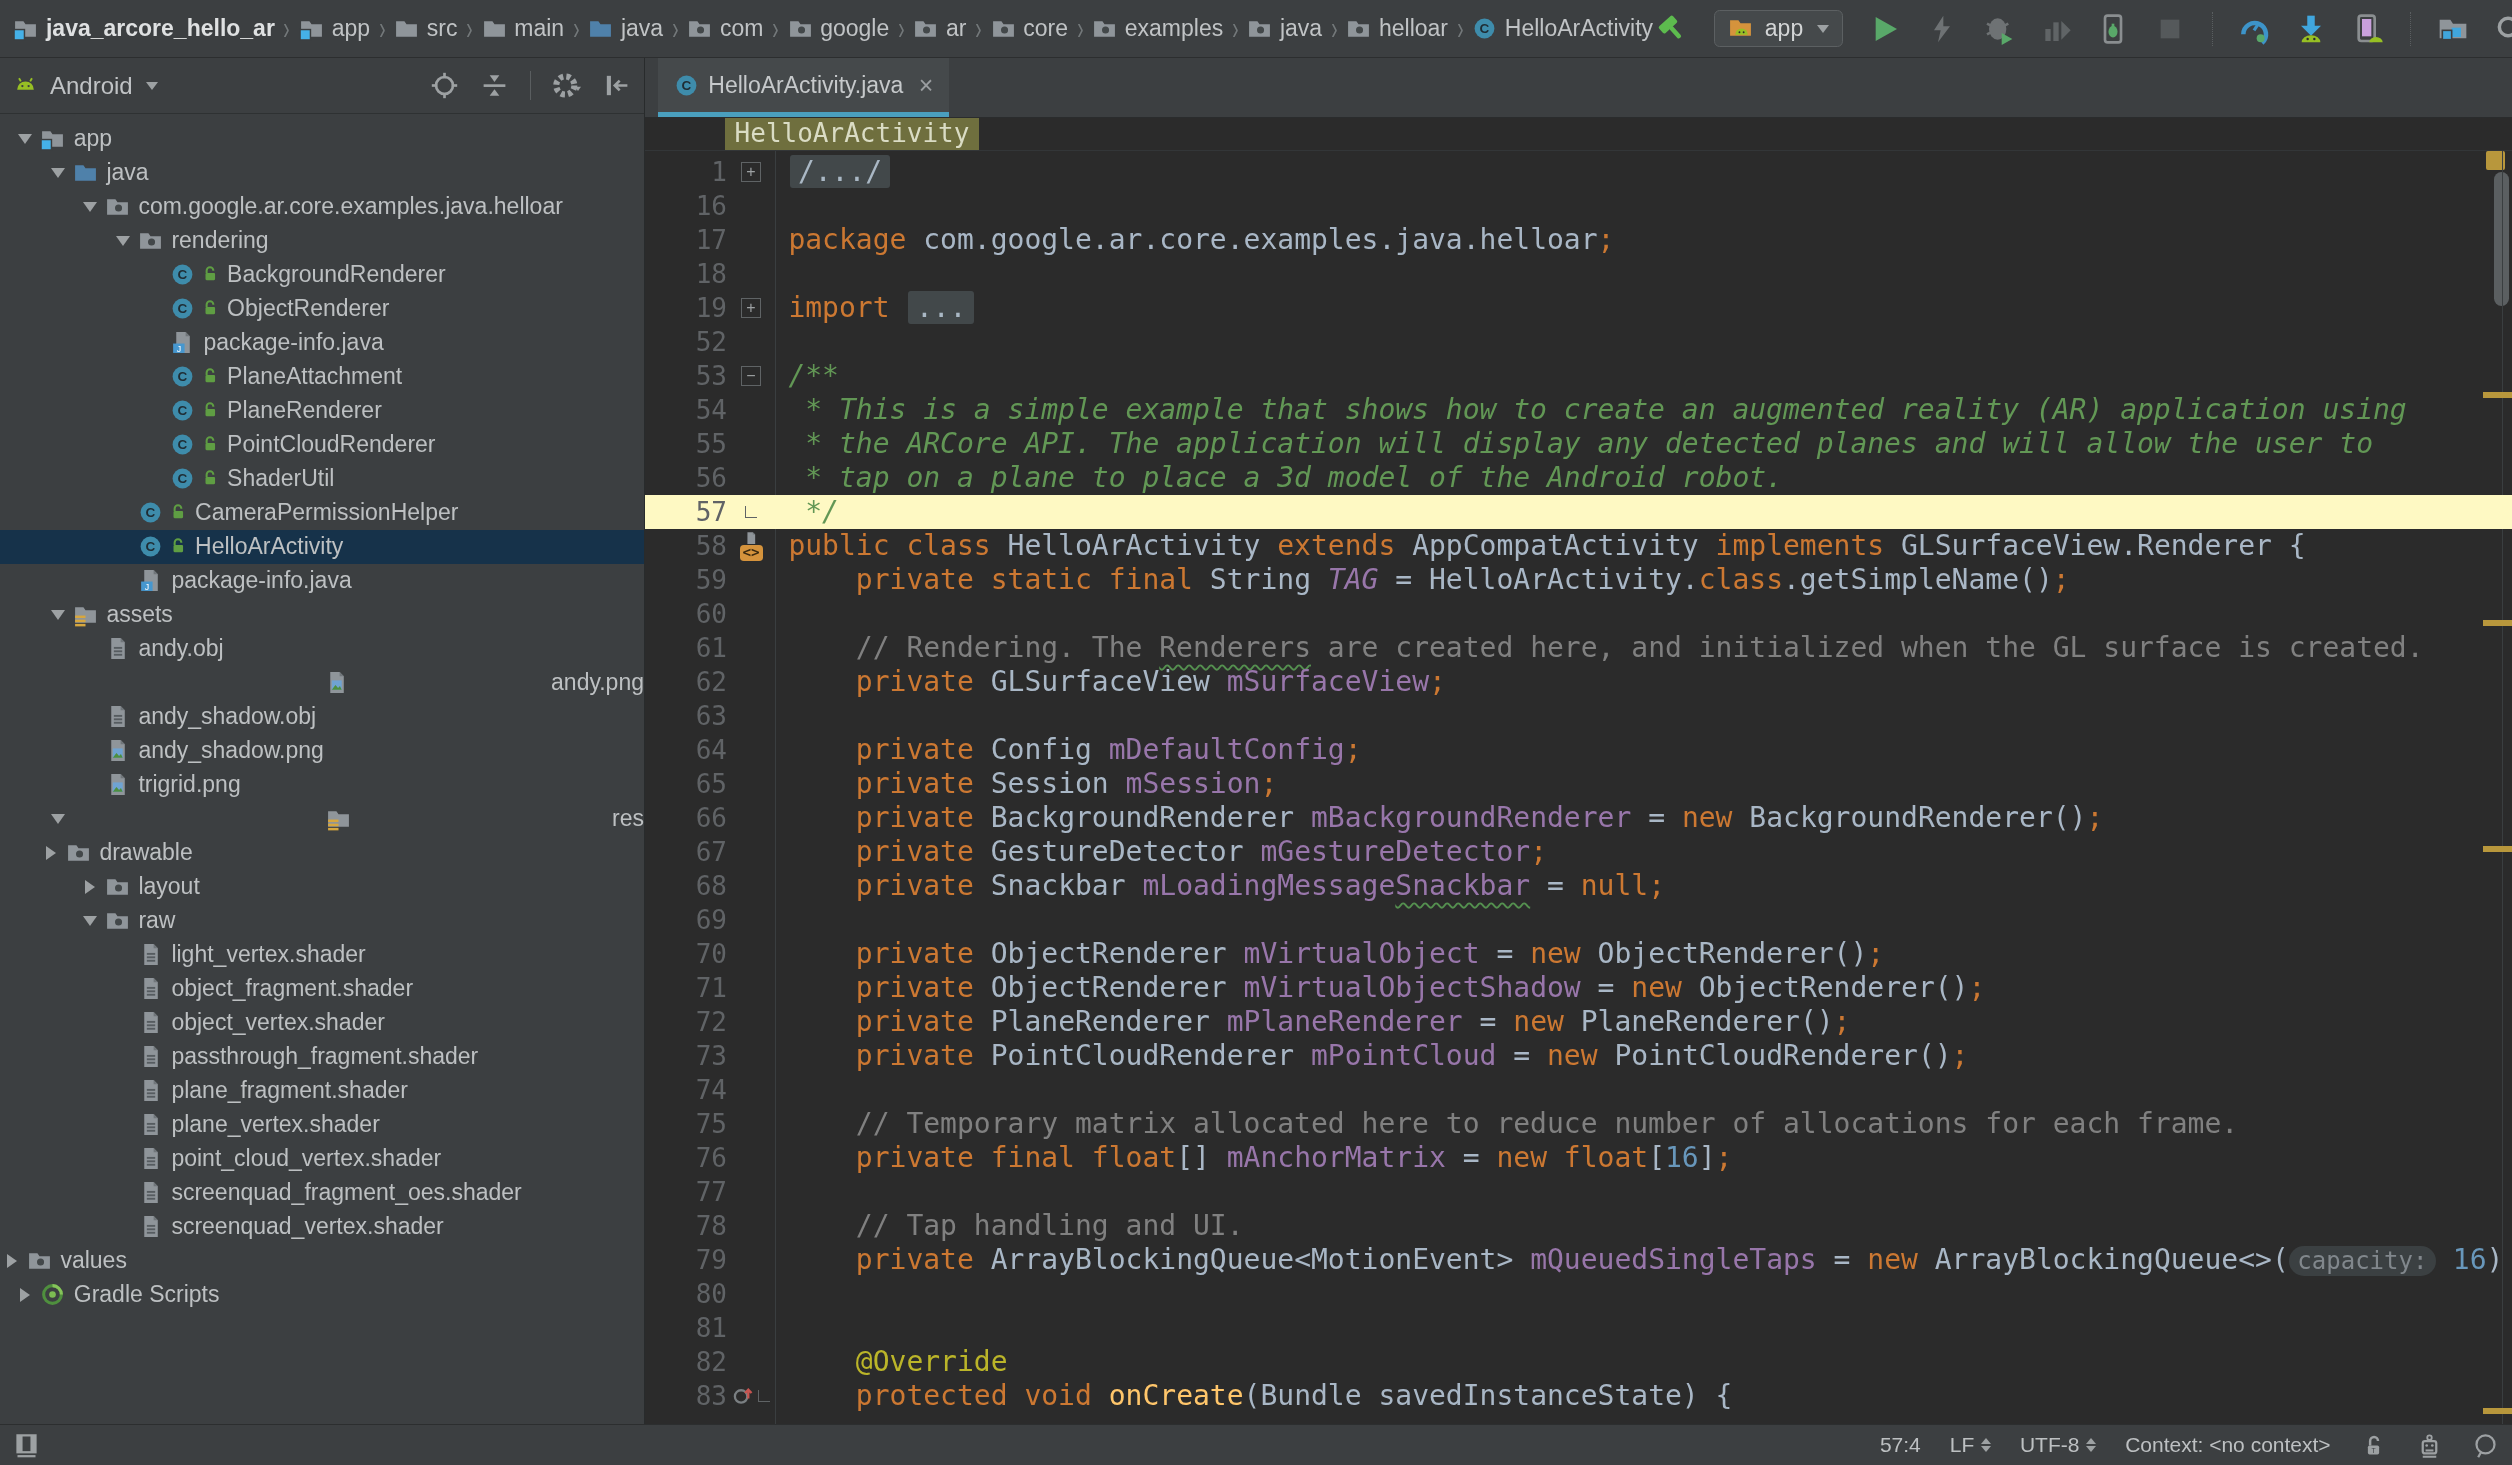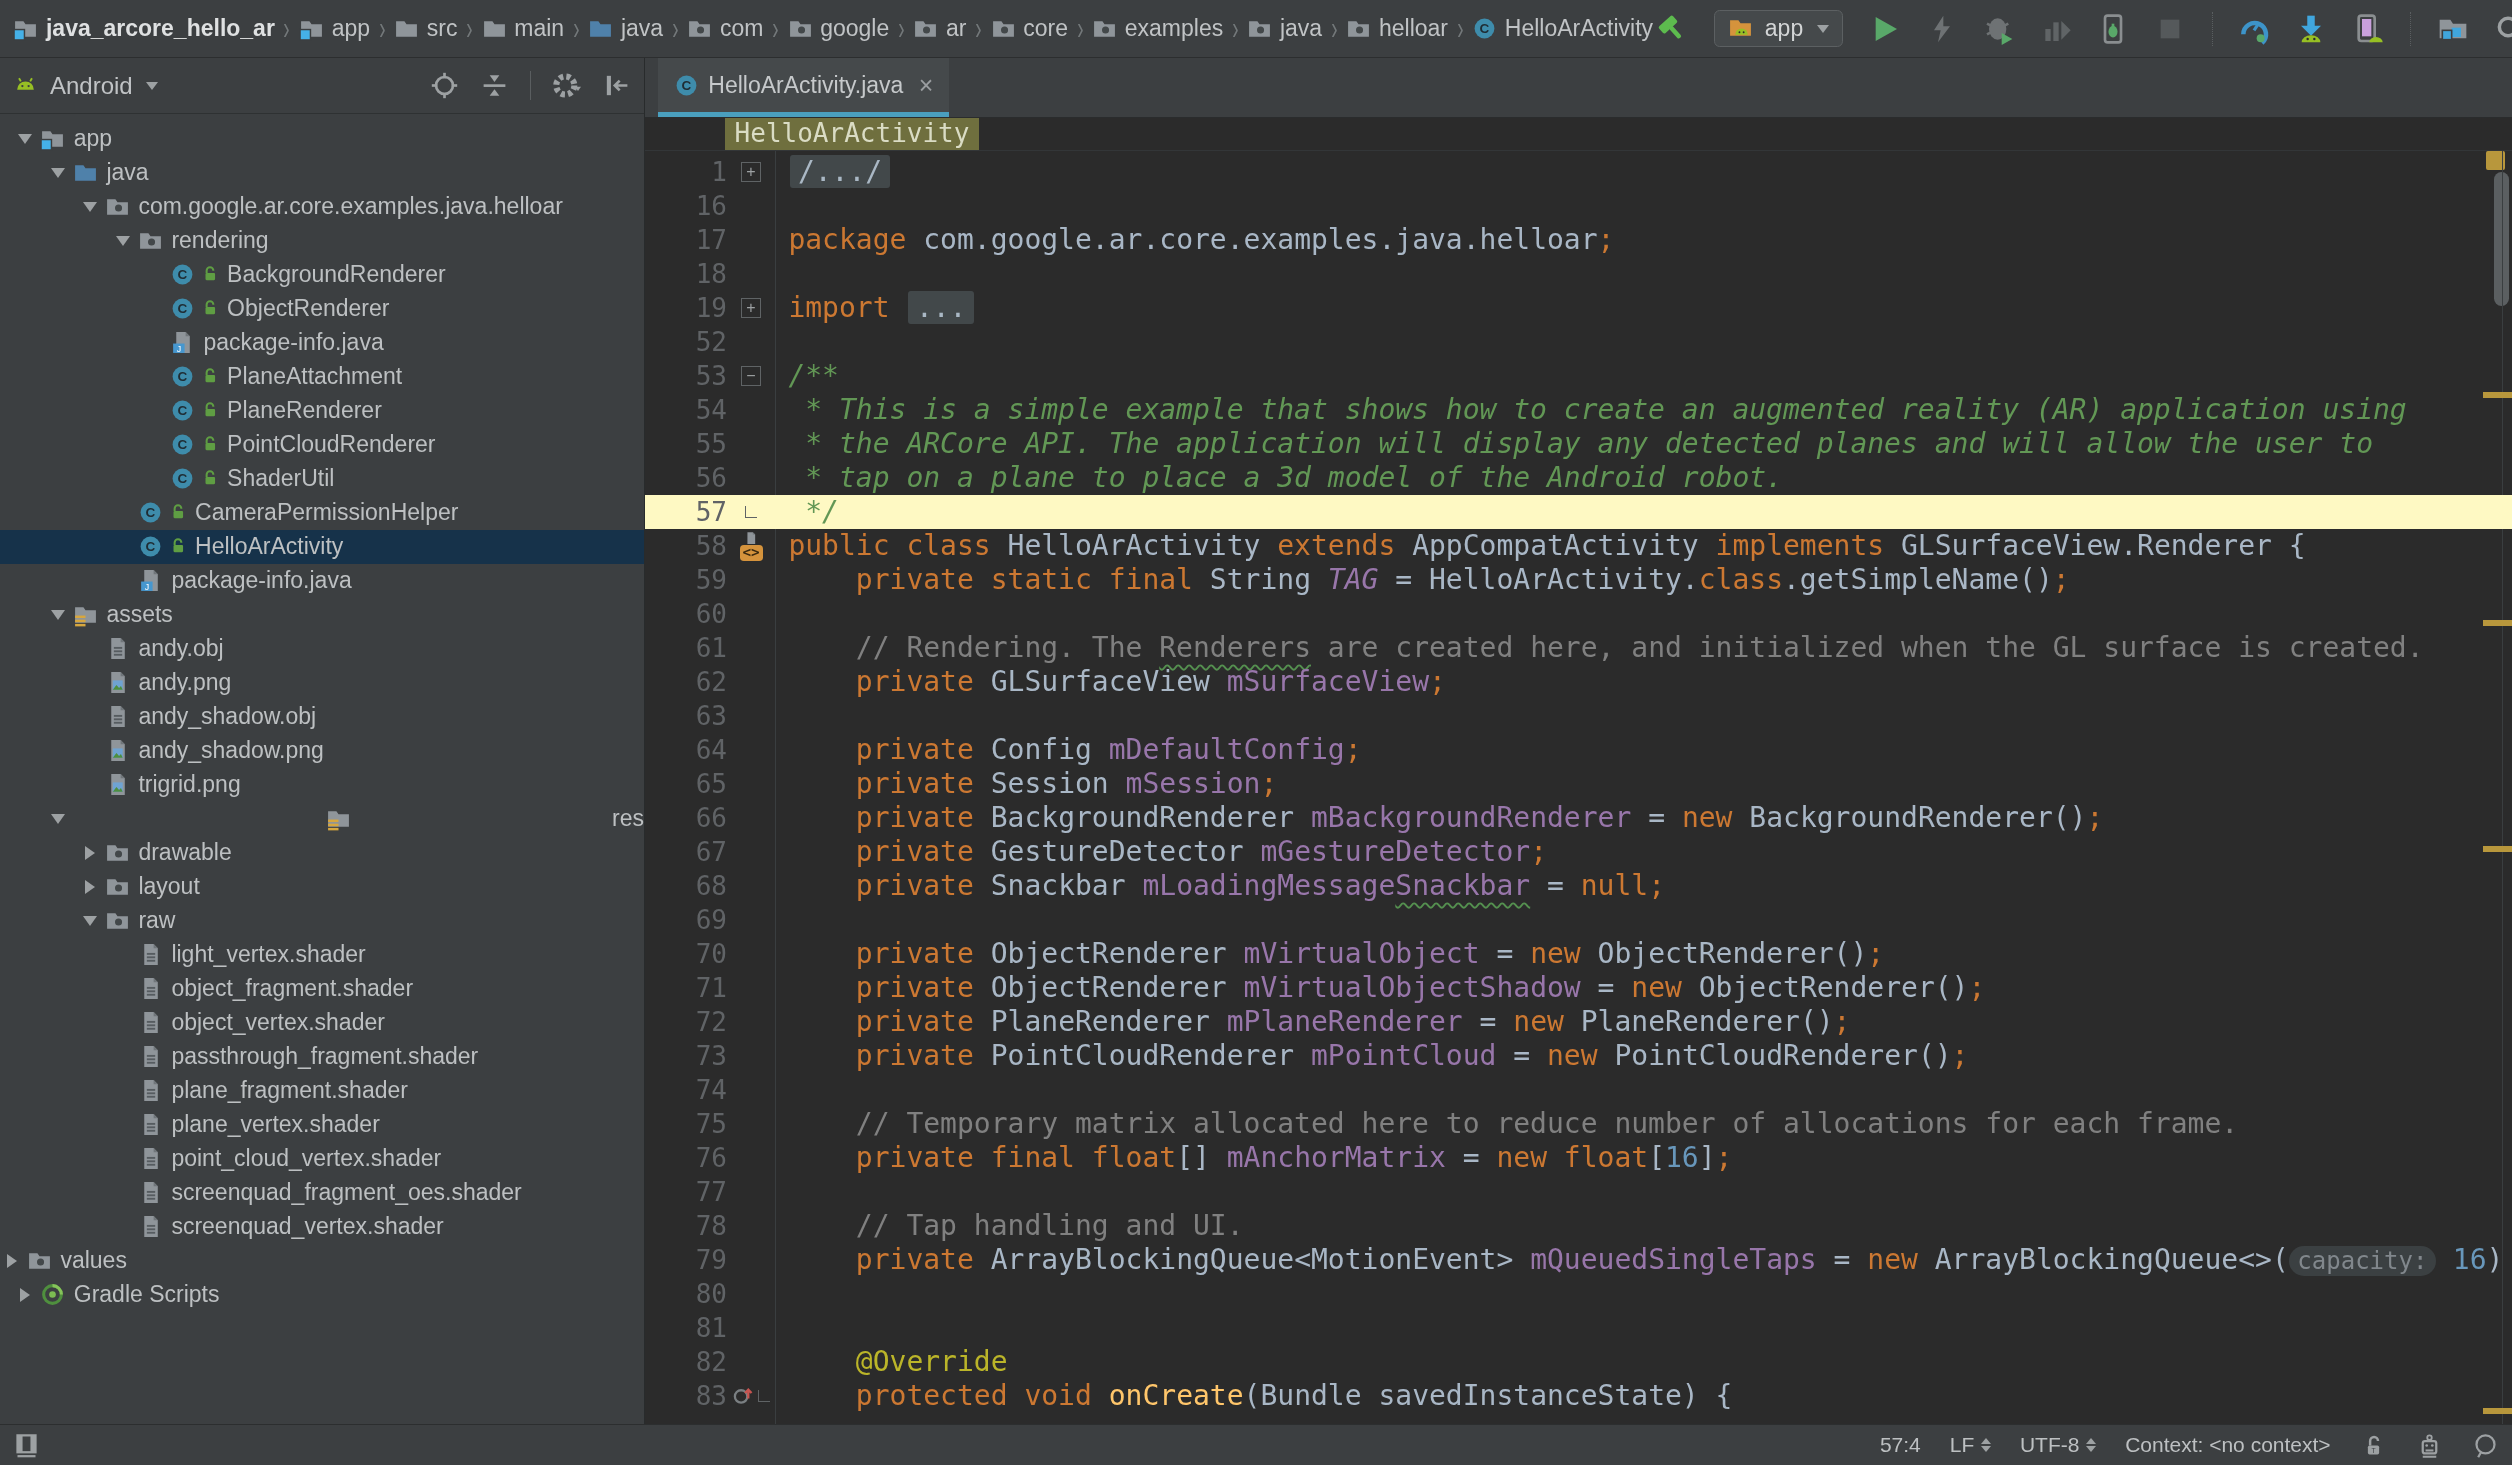--- a/index.html
+++ b/index.html
@@ -606,21 +606,21 @@
               <svg viewBox="0 0 24 24">
                 <path d="M6 2h9l4 4v16H6z" fill="#8f959a"></path>
                 <path d="M15 2l4 4h-4z" fill="#70767a"></path>
                 <rect x="8.5" y="10.5" width="8" height="1.8" fill="#565c60"></rect>
                 <rect x="8.5" y="13.8" width="8" height="1.8" fill="#565c60"></rect>
                 <rect x="8.5" y="17.1" width="8" height="1.8" fill="#565c60"></rect>
               </svg>
             </span>
             <span>andy.obj</span>
           </div>
-          <div class="tree-row" style="padding-left: 78px;">
+          <div class="tree-row" style="padding-left: 104px; justify-content: space-between;">
             <span class="tw"></span>
             <span class="tic">
               <svg viewBox="0 0 24 24">
                 <path d="M6 2h9l4 4v16H6z" fill="#8f959a"></path>
                 <path d="M15 2l4 4h-4z" fill="#70767a"></path>
                 <rect x="7.5" y="10" width="9.5" height="9" fill="#6fa3d2"></rect>
                 <path d="M7.5 19l3.5-4.5 2.5 2.7 1.8-1.8 1.7 3.6z" fill="#4e8f3f"></path>
               </svg>
             </span>
             <span>andy.png</span>
@@ -669,21 +669,21 @@
             <span class="tic">
               <svg viewBox="0 0 24 24">
                 <path d="M2 20V5h8l2 3h10v12z" fill="#8f959a"></path>
                 <rect x="2" y="13" width="10" height="2.4" fill="#d7a73f"></rect>
                 <rect x="2" y="17" width="10" height="2.4" fill="#d7a73f"></rect>
                 <rect x="2" y="21" width="10" height="2.4" fill="#d7a73f"></rect>
               </svg>
             </span>
             <span>res</span>
           </div>
-          <div class="tree-row" style="padding-left: 78px;">
+          <div class="tree-row" style="padding-left: 39px;">
             <span class="tw">
               <span class="tri-closed"></span>
             </span>
             <span class="tic">
               <svg viewBox="0 0 24 24">
                 <path d="M2 20V5h8l2 3h10v12z" fill="#8f959a"></path>
                 <circle cx="13" cy="13.5" r="3.4" fill="#43484a"></circle>
               </svg>
             </span>
             <span>drawable</span>

